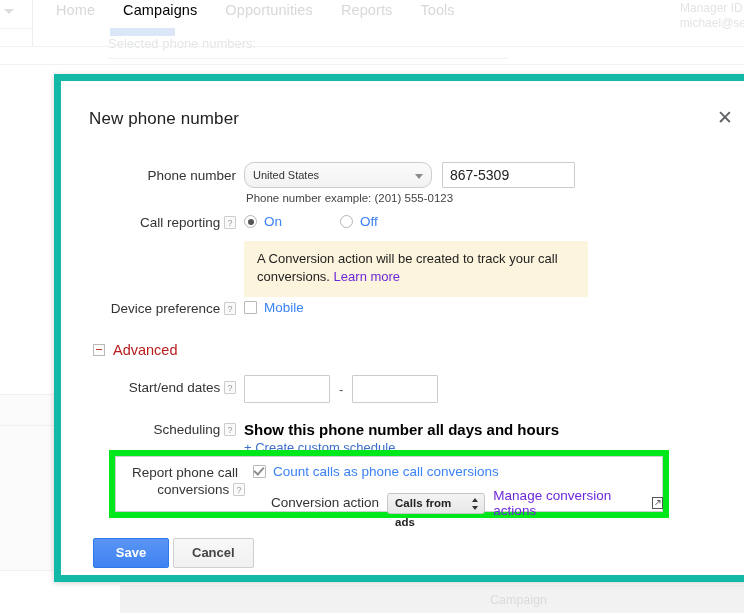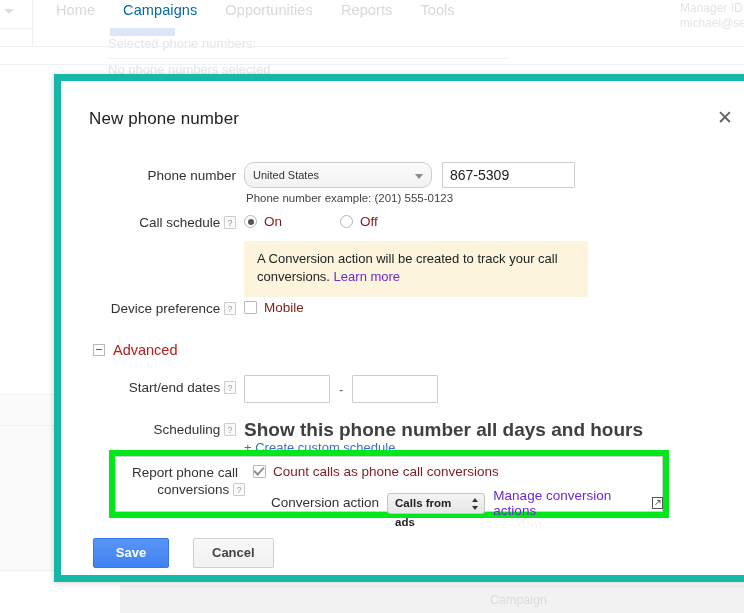--- a/index.html
+++ b/index.html
@@ -37,21 +37,21 @@
     align-items: center;
     gap: 0px;
     font-size: 14.5px;
   }
   .bg-nav-item {
     color: #d6d8da;
     padding: 0 14px;
     letter-spacing: 0.1px;
     white-space: nowrap;
   }
-  .bg-nav-item.active { color: #0369a1; }
+  .bg-nav-item.active { color: #000000; }
 
   .bg-caret {
     position: absolute;
     top: 9px;
     left: 4px;
     width: 0; height: 0;
     border-left: 5px solid transparent;
     border-right: 5px solid transparent;
     border-top: 5px solid #dcdee0;
   }
@@ -208,21 +208,21 @@
     vertical-align: -2px;
   }
   .radio.on::after {
     content: "";
     position: absolute;
     left: 2.5px; top: 2.5px;
     width: 6px; height: 6px;
     border-radius: 50%;
     background: #555;
   }
-  .rlabel { font-size: 13.5px; color: #7f1d1d; margin-left: 7px; }
+  .rlabel { font-size: 13.5px; color: #3b82f6; margin-left: 7px; }
 
   
   .infobox {
     background: #fdf4dd;
     border-radius: 2px;
     padding: 9px 12px 11px 13px;
     font-size: 13px;
     color: #222;
     line-height: 18px;
     box-sizing: border-box;
@@ -271,22 +271,22 @@
   }
   .adv-text {
     color: #b91c1c;
     font-size: 14.5px;
     margin-left: 8px;
     cursor: pointer;
   }
   .dash { font-size: 13px; color: #555; }
 
   .sched-main {
-    font-size: 19px;
-    color: #404040;
+    font-size: 15px;
+    color: #000000;
     font-weight: bold;
     line-height: 17px;
   }
   .sched-link {
     font-size: 13px;
     color: #3b6ecc;
     line-height: 19px;
     cursor: pointer;
   }
 
@@ -389,21 +389,20 @@
 
   <div class="bg-mgr">
     <div>Manager ID:</div>
     <div>michael@se</div>
   </div>
 
   <div class="bg-sel-highlight" style="left:110px; top:28px; width:65px; height:8px;"></div>
 
   <div class="bg-text" style="left:108px; top:36px;">Selected phone numbers:</div>
   <div class="bg-hline" style="left:108px; top:58px; width:400px;"></div>
-  <div class="bg-text" style="left:108px; top:62px;">No phone numbers selected</div>
 
   <div class="bg-hline" style="left:0; top:28px; width:32px;"></div>
   <div class="bg-hline" style="left:0; top:46px; width:744px;"></div>
   <div class="bg-hline" style="left:0; top:64px; width:744px;"></div>
 
   <div class="bg-panel" style="left:0; top:395px; width:744px; height:31px;"></div>
   <div class="bg-hline" style="left:0; top:394px; width:744px;"></div>
   <div class="bg-hline" style="left:0; top:425px; width:744px;"></div>
   <div class="bg-panel" style="left:0; top:426px; width:744px; height:144px;"></div>
   <div class="bg-hline" style="left:0; top:570px; width:744px;"></div>
@@ -424,21 +423,21 @@
         <span>United States</span>
         <span class="arw"></span>
       </div>
       <input class="text-input" style="width: 133px;" type="text" value="867-5309">
     </div>
   </div>
   <div class="hint" style="position:absolute; left:185px; top:111px;">Phone number example: (201) 555-0123</div>
 
   <div class="row" style="left:0; top:133px; width:100%;">
     <div class="flabel" style="width:175px; padding-right:8px; text-align:right;">
-      <span>Call schedule</span>
+      <span>Call reporting</span>
       <span class="help">?</span>
     </div>
     <div style="display:flex; align-items:center;">
       <label style="display:inline-flex; align-items:center; width:96px;">
         <span class="radio on"></span>
         <span class="rlabel">On</span>
       </label>
       <label style="display:inline-flex; align-items:center;">
         <span class="radio"></span>
         <span class="rlabel">Off</span>
@@ -517,17 +516,17 @@
       </span>
       <a class="lnk" style="font-size:13.5px;">Manage conversion actions</a>
       <span class="ext-icon">
         <svg viewBox="0 0 12 12" width="10" height="10" style="position:absolute; left:0; top:0;">
           <path d="M3 8.2 L8 3.2 M5 3 L8.4 3 L8.4 6.4" stroke="#444" stroke-width="1.1" fill="none"></path>
         </svg>
       </span>
     </div>
   </div>
 
-  <div style="position:absolute; left:32px; top:457px; display:flex; gap:24px;">
+  <div style="position:absolute; left:32px; top:457px; display:flex; gap:4px;">
     <button class="btn btn-primary">Save</button>
     <button class="btn btn-secondary">Cancel</button>
   </div>
 </div>
 
 </body></html>

